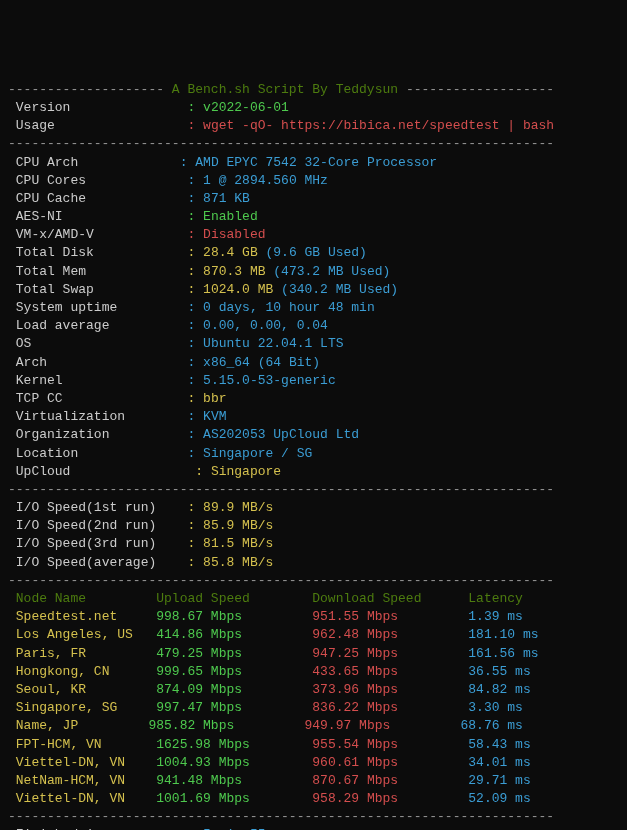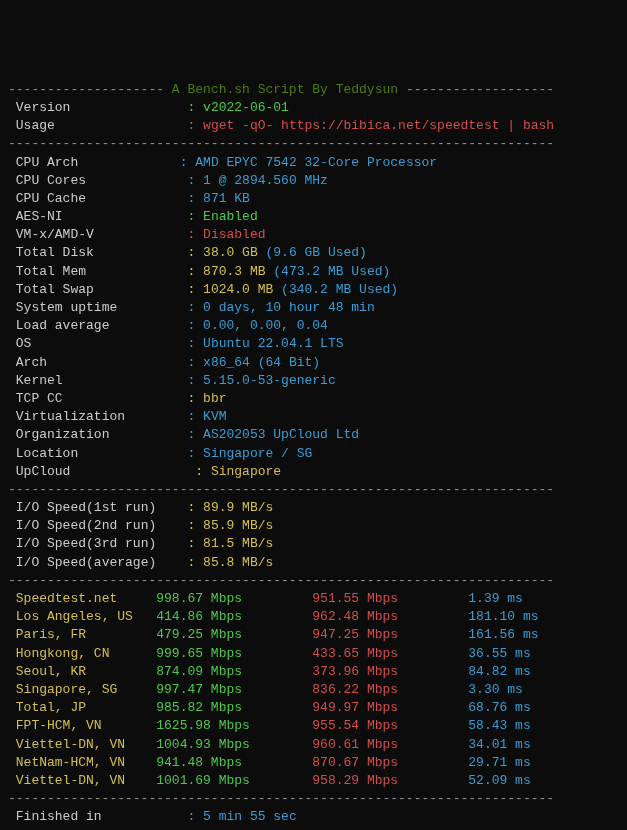--- a/index.html
+++ b/index.html
@@ -26,46 +26,47 @@
 
 <div><span class="gray">-------------------- </span><span class="white">A Bench.sh Script By Teddysun</span><span class="gray"> -------------------</span>
  <span>Version</span>               <span class="green">:</span> <span class="green">v2022-06-01</span>
  <span>Usage</span>                 <span class="red">:</span> <span class="red">wget -qO- https://bibica.net/speedtest | bash</span>
 <span class="gray">----------------------------------------------------------------------</span>
  <span>CPU Arch</span>             <span class="cyan">:</span> <span class="cyan">AMD EPYC 7542 32-Core Processor</span>
  <span>CPU Cores</span>             <span class="cyan">:</span> <span class="cyan">1 @ 2894.560 MHz</span>
  <span>CPU Cache</span>             <span class="cyan">:</span> <span class="cyan">871 KB</span>
  <span>AES-NI</span>                <span class="green">:</span> <span class="green">Enabled</span>
  <span>VM-x/AMD-V</span>            <span class="red">:</span> <span class="red">Disabled</span>
- <span>Total Disk</span>            <span class="yellow">:</span> <span class="yellow">38.0 GB</span> <span class="cyan">(9.6 GB Used)</span>
+ <span>Total Disk</span>            <span class="yellow">:</span> <span class="yellow">28.4 GB</span> <span class="cyan">(9.6 GB Used)</span>
  <span>Total Mem</span>             <span class="yellow">:</span> <span class="yellow">870.3 MB</span> <span class="cyan">(473.2 MB Used)</span>
  <span>Total Swap</span>            <span class="yellow">:</span> <span class="yellow">1024.0 MB</span> <span class="cyan">(340.2 MB Used)</span>
  <span>System uptime</span>         <span class="cyan">:</span> <span class="cyan">0 days, 10 hour 48 min</span>
  <span>Load average</span>          <span class="cyan">:</span> <span class="cyan">0.00, 0.00, 0.04</span>
  <span>OS</span>                    <span class="cyan">:</span> <span class="cyan">Ubuntu 22.04.1 LTS</span>
  <span>Arch</span>                  <span class="cyan">:</span> <span class="cyan">x86_64 (64 Bit)</span>
  <span>Kernel</span>                <span class="cyan">:</span> <span class="cyan">5.15.0-53-generic</span>
  <span>TCP CC</span>                <span class="yellow">:</span> <span class="yellow">bbr</span>
  <span>Virtualization</span>        <span class="cyan">:</span> <span class="cyan">KVM</span>
  <span>Organization</span>          <span class="cyan">:</span> <span class="cyan">AS202053 UpCloud Ltd</span>
  <span>Location</span>              <span class="cyan">:</span> <span class="cyan">Singapore / SG</span>
  <span>UpCloud</span>                <span class="yellow">:</span> <span class="yellow">Singapore</span>
 <span class="gray">----------------------------------------------------------------------</span>
  <span>I/O Speed(1st run)</span>    <span class="yellow">:</span> <span class="yellow">89.9 MB/s</span>
  <span>I/O Speed(2nd run)</span>    <span class="yellow">:</span> <span class="yellow">85.9 MB/s</span>
  <span>I/O Speed(3rd run)</span>    <span class="yellow">:</span> <span class="yellow">81.5 MB/s</span>
  <span>I/O Speed(average)</span>    <span class="yellow">:</span> <span class="yellow">85.8 MB/s</span>
 <span class="gray">----------------------------------------------------------------------</span>
-<div id="speedtest-section"> <span class="yellow">Speedtest.net     </span><span class="green">998.67 Mbps         </span><span class="red">951.55 Mbps         </span><span class="cyan">1.39 ms</span>
+<div id="speedtest-section"><span class="white"> Node Name         Upload Speed        Download Speed      Latency
+</span> <span class="yellow">Speedtest.net     </span><span class="green">998.67 Mbps         </span><span class="red">951.55 Mbps         </span><span class="cyan">1.39 ms</span>
  <span class="yellow">Los Angeles, US   </span><span class="green">414.86 Mbps         </span><span class="red">962.48 Mbps         </span><span class="cyan">181.10 ms</span>
  <span class="yellow">Paris, FR         </span><span class="green">479.25 Mbps         </span><span class="red">947.25 Mbps         </span><span class="cyan">161.56 ms</span>
  <span class="yellow">Hongkong, CN      </span><span class="green">999.65 Mbps         </span><span class="red">433.65 Mbps         </span><span class="cyan">36.55 ms</span>
  <span class="yellow">Seoul, KR         </span><span class="green">874.09 Mbps         </span><span class="red">373.96 Mbps         </span><span class="cyan">84.82 ms</span>
  <span class="yellow">Singapore, SG     </span><span class="green">997.47 Mbps         </span><span class="red">836.22 Mbps         </span><span class="cyan">3.30 ms</span>
- <span class="yellow">Total, JP         </span><span class="green">985.82 Mbps         </span><span class="red">949.97 Mbps         </span><span class="cyan">68.76 ms</span>
+ <span class="yellow">Name, JP         </span><span class="green">985.82 Mbps         </span><span class="red">949.97 Mbps         </span><span class="cyan">68.76 ms</span>
  <span class="yellow">FPT-HCM, VN       </span><span class="green">1625.98 Mbps        </span><span class="red">955.54 Mbps         </span><span class="cyan">58.43 ms</span>
  <span class="yellow">Viettel-DN, VN    </span><span class="green">1004.93 Mbps        </span><span class="red">960.61 Mbps         </span><span class="cyan">34.01 ms</span>
  <span class="yellow">NetNam-HCM, VN    </span><span class="green">941.48 Mbps         </span><span class="red">870.67 Mbps         </span><span class="cyan">29.71 ms</span>
  <span class="yellow">Viettel-DN, VN    </span><span class="green">1001.69 Mbps        </span><span class="red">958.29 Mbps         </span><span class="cyan">52.09 ms</span>
 </div><span class="gray">----------------------------------------------------------------------</span>
  <span>Finished in</span>           <span class="cyan">:</span> <span class="cyan">5 min 55 sec</span>
                
 </div>
 
 

